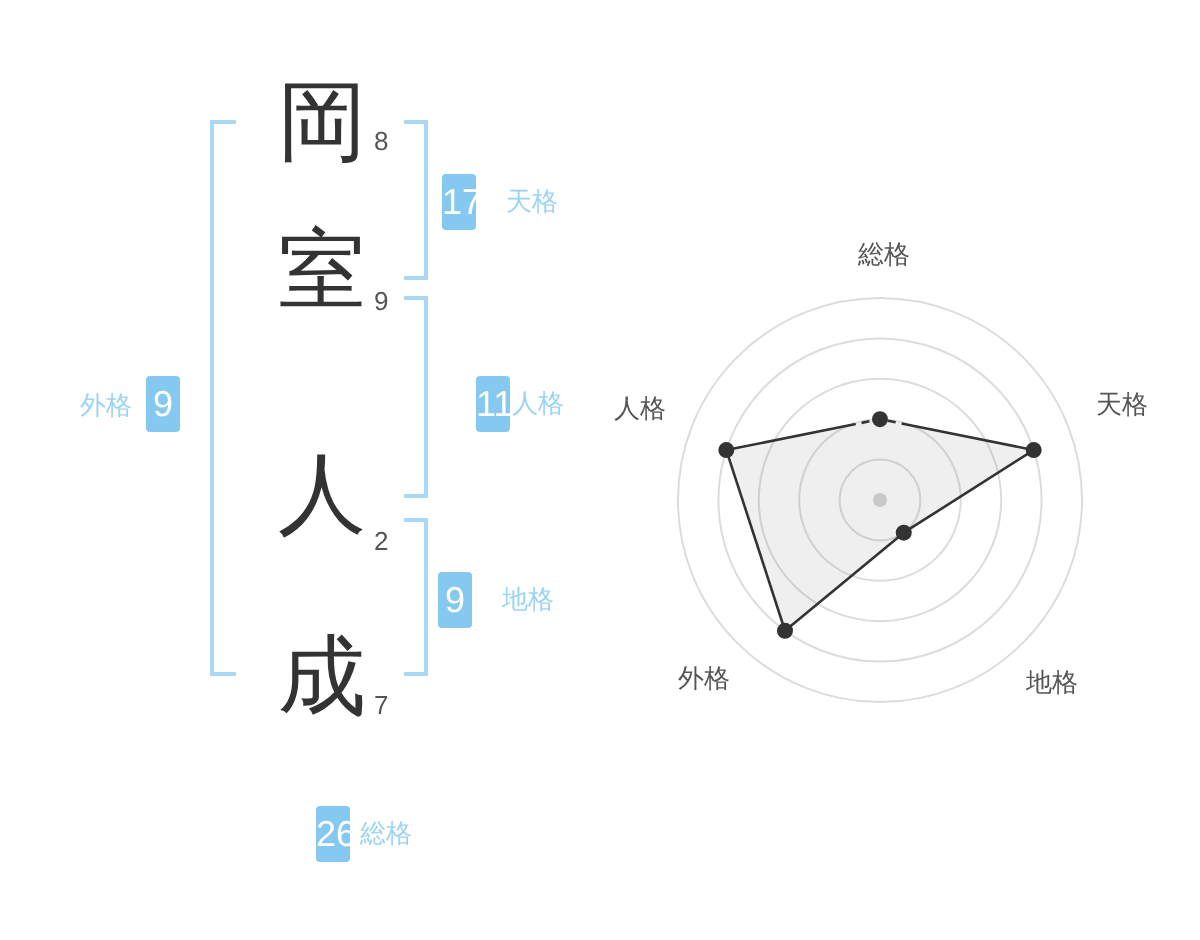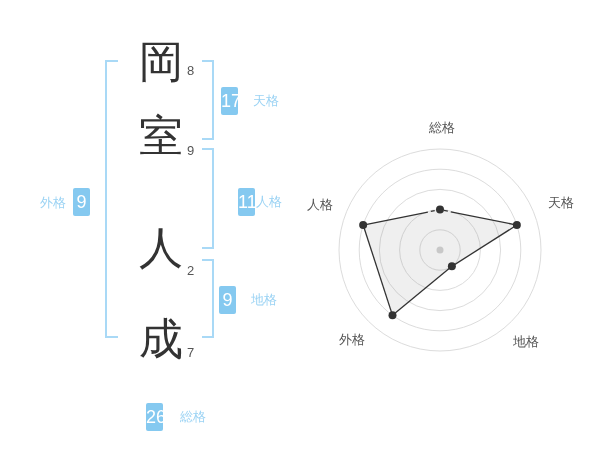--- a/index.html
+++ b/index.html
@@ -66,21 +66,21 @@
 
   <div class="badge" style="left:238px;top:188px">11</div>
   <span class="kaku-label" style="left:256px;top:195px">人格</span>
 
   <div class="badge" style="left:219px;top:286px">9</div>
   <span class="kaku-label" style="left:251px;top:293px">地格</span>
 
   <div class="badge" style="left:73px;top:188px">9</div>
   <span class="kaku-label right-align" style="left:36px;top:196px">外格</span>
 
-  <div class="badge" style="left:146px;top:403px">26</div>
+  <div class="badge" style="left:158px;top:403px">26</div>
   <span class="kaku-label" style="left:180px;top:410px">総格</span>
 
   <svg id="radar" width="300" height="255" viewBox="0 0 300 255">
       <circle cx="140" cy="140" r="20.2" fill="none" stroke="#dcdcdc" stroke-width="1"></circle>
       <circle cx="140" cy="140" r="40.4" fill="none" stroke="#dcdcdc" stroke-width="1"></circle>
       <circle cx="140" cy="140" r="60.6" fill="none" stroke="#dcdcdc" stroke-width="1"></circle>
       <circle cx="140" cy="140" r="80.8" fill="none" stroke="#dcdcdc" stroke-width="1"></circle>
       <circle cx="140" cy="140" r="101" fill="none" stroke="#dcdcdc" stroke-width="1"></circle>
       <polygon points="140.0,99.6 216.8,115.0 151.9,156.3 92.5,205.4 63.2,115.0" fill="rgba(130,130,130,0.13)" stroke="none"></polygon>
       <line x1="140" y1="99.6" x2="216.84536651664843" y2="115.03142685450425" stroke="#333333" stroke-width="1.3" stroke-dasharray="0 4 4 3 300"></line>

